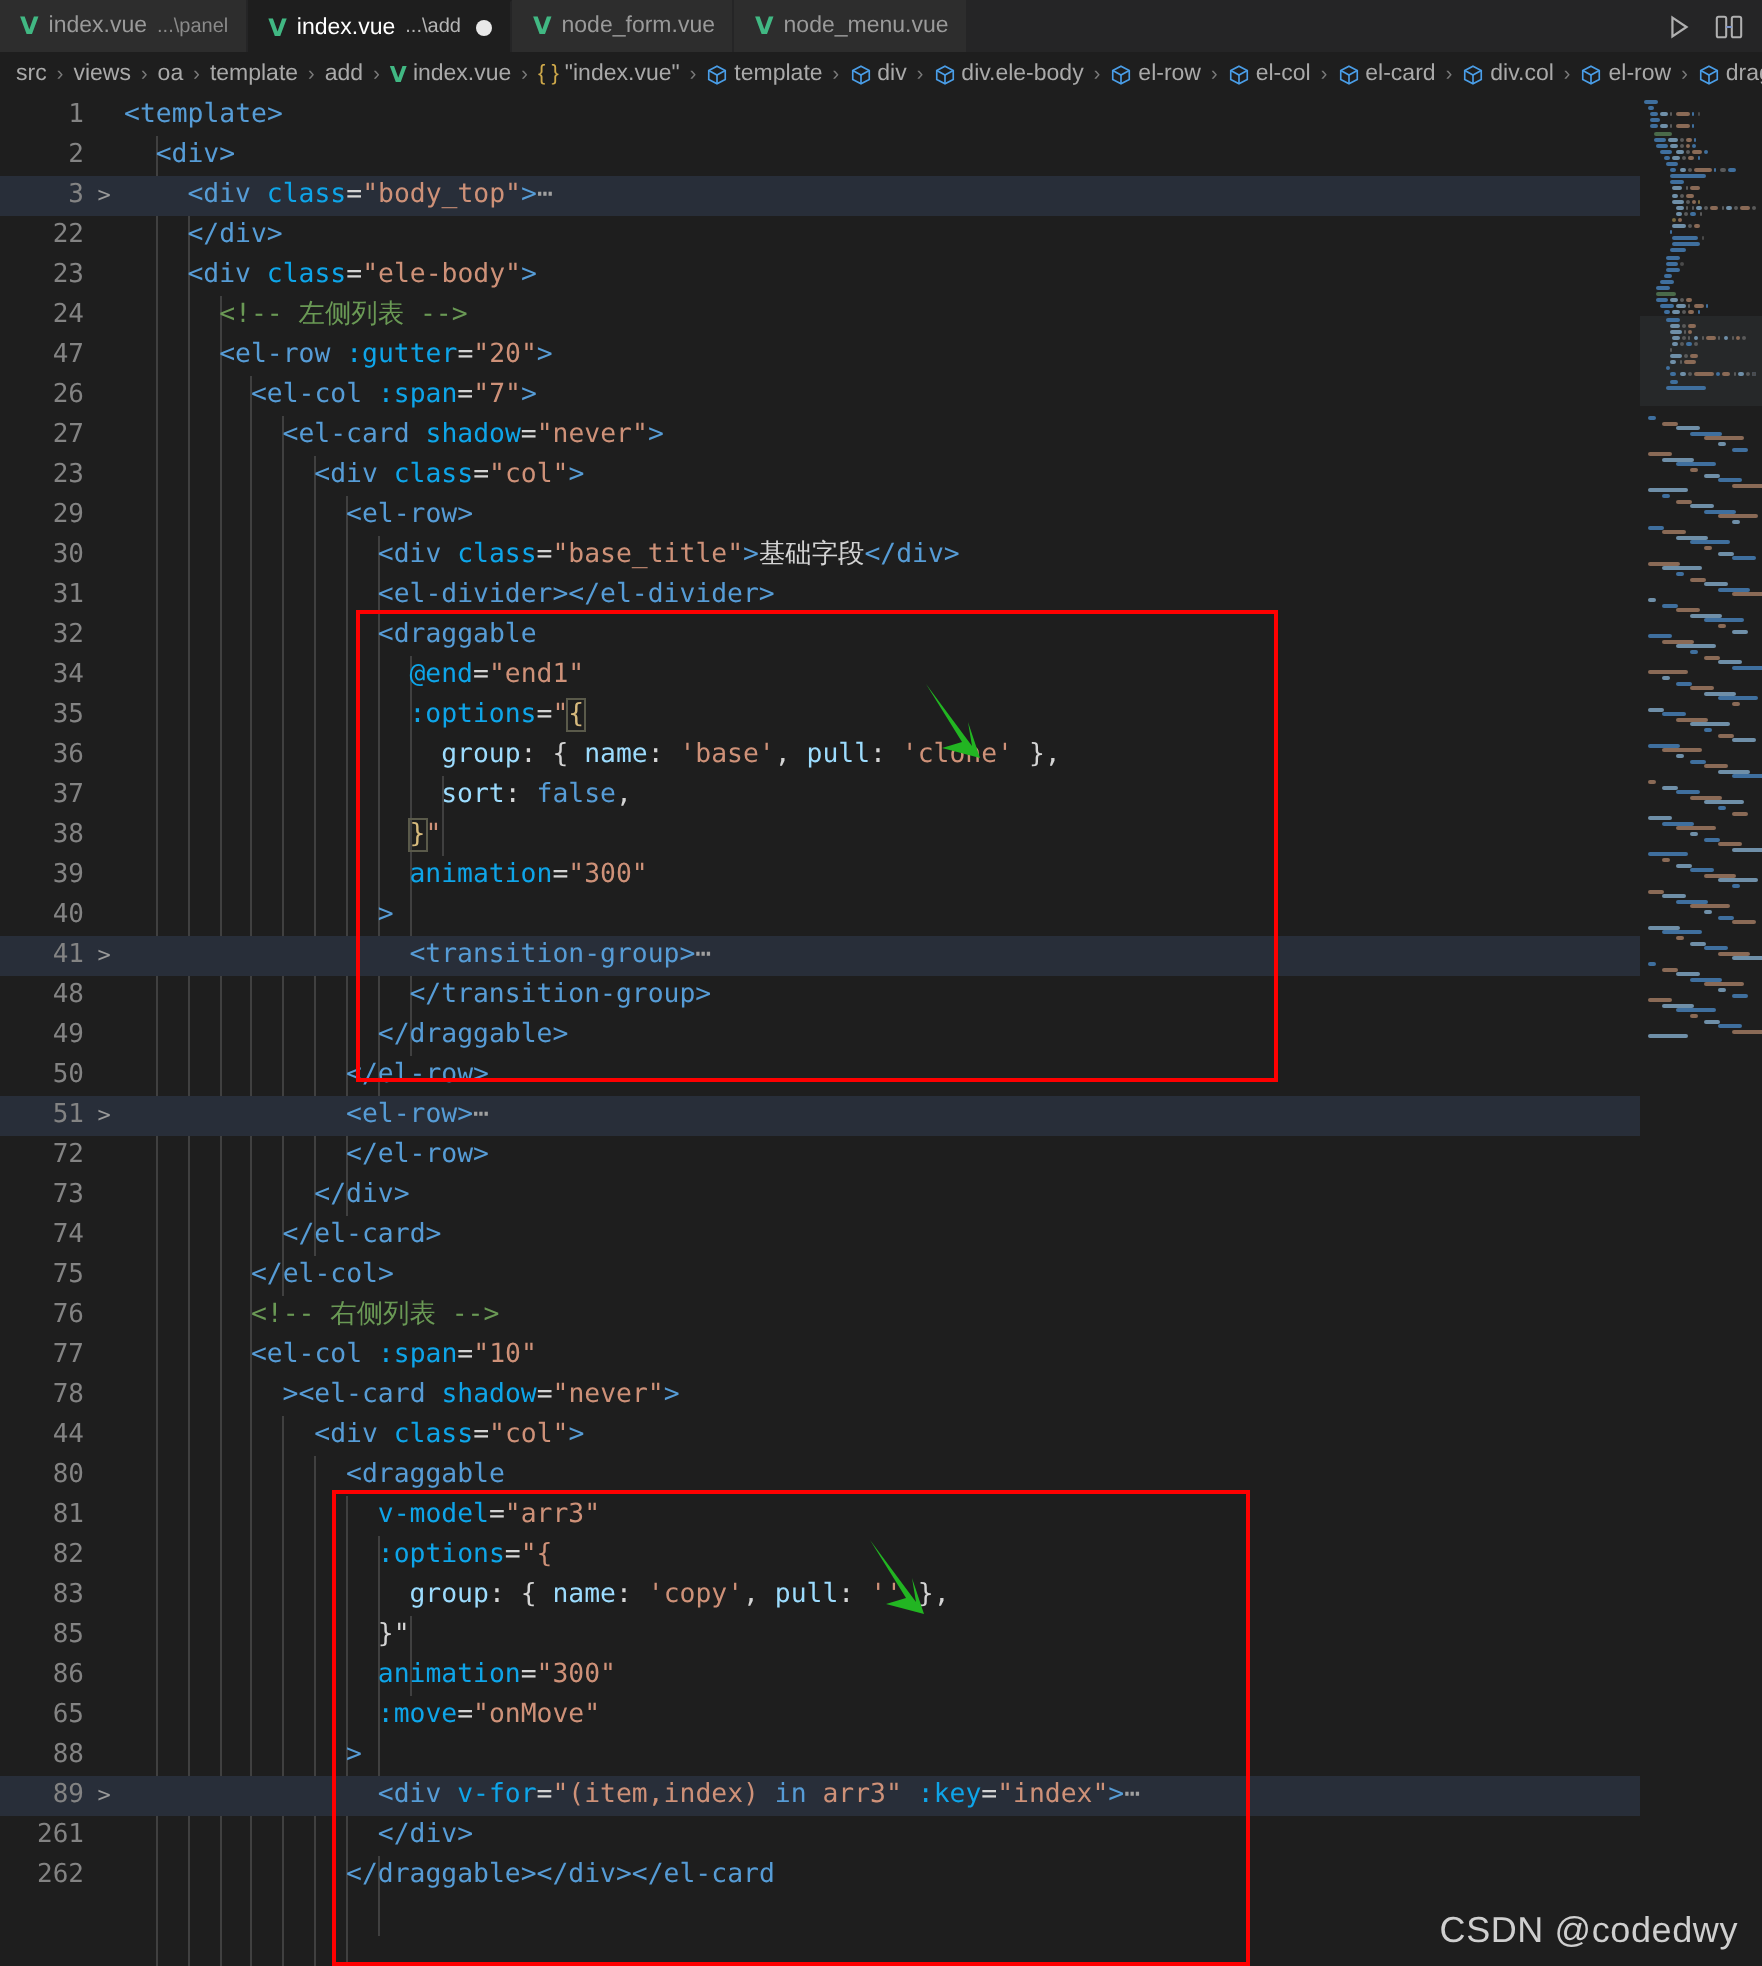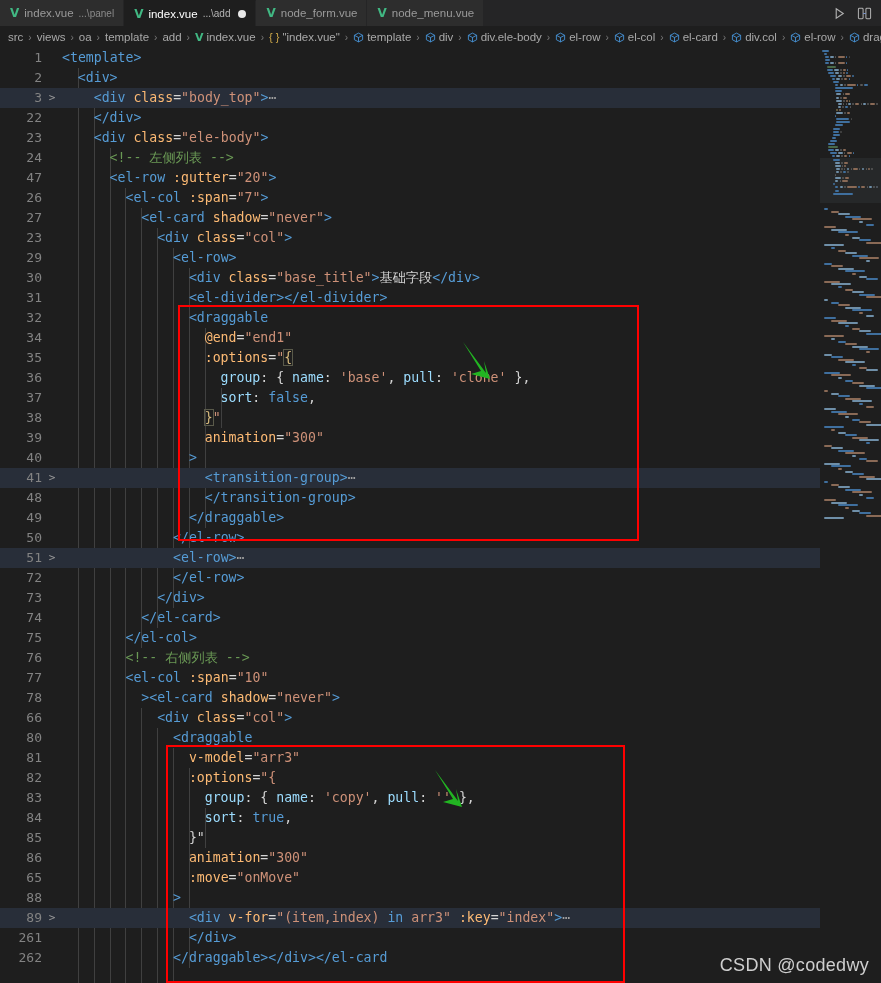--- a/index.html
+++ b/index.html
@@ -121,21 +121,21 @@
     width: 20px;
     flex: 0 0 20px;
     text-align: center;
     color: #9a9a9a;
     font-size: 11px;
   }
   .ltext { position: relative; padding-left: 0; }
 
   
   .tag      { color: #569cd6; }
-  .attr     { color: #fdba74; }
+  .attr     { color: #0ea5e9; }
   .str      { color: #ce9178; }
   .cmt      { color: #6a9955; }
   .kw       { color: #569cd6; }
   .prop     { color: #9cdcfe; }
   .punc     { color: #d4d4d4; }
   .txt      { color: #d4d4d4; }
   .ellip    { color: #a0a0a0; }
   .curly    { color: #d7ba7d; outline: 1px solid #5a5a4a; }
 
   
@@ -401,26 +401,25 @@
         <div class="line"><span class="lnum">49</span><span class="fold"></span><span class="ltext" style="padding-left: 126.88px;"><span class="tag">&lt;/draggable&gt;</span></span></div>
         <div class="line"><span class="lnum">50</span><span class="fold"></span><span class="ltext" style="padding-left: 111.02px;"><span class="tag">&lt;/el-row&gt;</span></span></div>
         <div class="line hl"><span class="lnum">51</span><span class="fold">&gt;</span><span class="ltext" style="padding-left: 111.02px;"><span class="tag">&lt;el-row&gt;</span><span class="ellip">⋯</span></span></div>
         <div class="line"><span class="lnum">72</span><span class="fold"></span><span class="ltext" style="padding-left: 111.02px;"><span class="tag">&lt;/el-row&gt;</span></span></div>
         <div class="line"><span class="lnum">73</span><span class="fold"></span><span class="ltext" style="padding-left: 95.16px;"><span class="tag">&lt;/div&gt;</span></span></div>
         <div class="line"><span class="lnum">74</span><span class="fold"></span><span class="ltext" style="padding-left: 79.3px;"><span class="tag">&lt;/el-card&gt;</span></span></div>
         <div class="line"><span class="lnum">75</span><span class="fold"></span><span class="ltext" style="padding-left: 63.44px;"><span class="tag">&lt;/el-col&gt;</span></span></div>
         <div class="line"><span class="lnum">76</span><span class="fold"></span><span class="ltext" style="padding-left: 63.44px;"><span class="cmt">&lt;!-- 右侧列表 --&gt;</span></span></div>
         <div class="line"><span class="lnum">77</span><span class="fold"></span><span class="ltext" style="padding-left: 63.44px;"><span class="tag">&lt;el-col </span><span class="attr">:span</span><span class="punc">=</span><span class="str">"10"</span></span></div>
         <div class="line"><span class="lnum">78</span><span class="fold"></span><span class="ltext" style="padding-left: 79.3px;"><span class="tag">&gt;&lt;el-card </span><span class="attr">shadow</span><span class="punc">=</span><span class="str">"never"</span><span class="tag">&gt;</span></span></div>
-        <div class="line"><span class="lnum">66</span><span class="fold"></span><span class="ltext" style="padding-left: 95.16px;"><span class="tag">&lt;div </span><span class="attr">class</span><span class="punc">=</span><span class="str">"col"</span><span class="tag">&gt;</span></span></div>
+        <div class="line"><span class="lnum">44</span><span class="fold"></span><span class="ltext" style="padding-left: 95.16px;"><span class="tag">&lt;div </span><span class="attr">class</span><span class="punc">=</span><span class="str">"col"</span><span class="tag">&gt;</span></span></div>
         <div class="line"><span class="lnum">80</span><span class="fold"></span><span class="ltext" style="padding-left: 111.02px;"><span class="tag">&lt;draggable</span></span></div>
         <div class="line"><span class="lnum">81</span><span class="fold"></span><span class="ltext" style="padding-left: 126.88px;"><span class="attr">v-model</span><span class="punc">=</span><span class="str">"arr3"</span></span></div>
         <div class="line"><span class="lnum">82</span><span class="fold"></span><span class="ltext" style="padding-left: 126.88px;"><span class="attr">:options</span><span class="punc">=</span><span class="str">"{</span></span></div>
         <div class="line"><span class="lnum">83</span><span class="fold"></span><span class="ltext" style="padding-left: 142.74px;"><span class="prop">group</span><span class="punc">: </span><span class="punc">{ </span><span class="prop">name</span><span class="punc">: </span><span class="str">'copy'</span><span class="punc">, </span><span class="prop">pull</span><span class="punc">: </span><span class="str">''</span><span class="punc"> },</span></span></div>
-        <div class="line"><span class="lnum">84</span><span class="fold"></span><span class="ltext" style="padding-left: 142.74px;"><span class="prop">sort</span><span class="punc">: </span><span class="kw">true</span><span class="punc">,</span></span></div>
         <div class="line"><span class="lnum">85</span><span class="fold"></span><span class="ltext" style="padding-left: 126.88px;"><span class="punc">}"</span></span></div>
         <div class="line"><span class="lnum">86</span><span class="fold"></span><span class="ltext" style="padding-left: 126.88px;"><span class="attr">animation</span><span class="punc">=</span><span class="str">"300"</span></span></div>
         <div class="line"><span class="lnum">65</span><span class="fold"></span><span class="ltext" style="padding-left: 126.88px;"><span class="attr">:move</span><span class="punc">=</span><span class="str">"onMove"</span></span></div>
         <div class="line"><span class="lnum">88</span><span class="fold"></span><span class="ltext" style="padding-left: 111.02px;"><span class="tag">&gt;</span></span></div>
         <div class="line hl"><span class="lnum">89</span><span class="fold">&gt;</span><span class="ltext" style="padding-left: 126.88px;"><span class="tag">&lt;div </span><span class="attr">v-for</span><span class="punc">=</span><span class="str">"(item,index) </span><span class="kw">in</span><span class="str"> arr3"</span><span class="punc"> </span><span class="attr">:key</span><span class="punc">=</span><span class="str">"index"</span><span class="tag">&gt;</span><span class="ellip">⋯</span></span></div>
         <div class="line"><span class="lnum">261</span><span class="fold"></span><span class="ltext" style="padding-left: 126.88px;"><span class="tag">&lt;/div&gt;</span></span></div>
         <div class="line"><span class="lnum">262</span><span class="fold"></span><span class="ltext" style="padding-left: 111.02px;"><span class="tag">&lt;/draggable&gt;&lt;/div&gt;&lt;/el-card</span></span></div>
       </div>
   </div>
 

